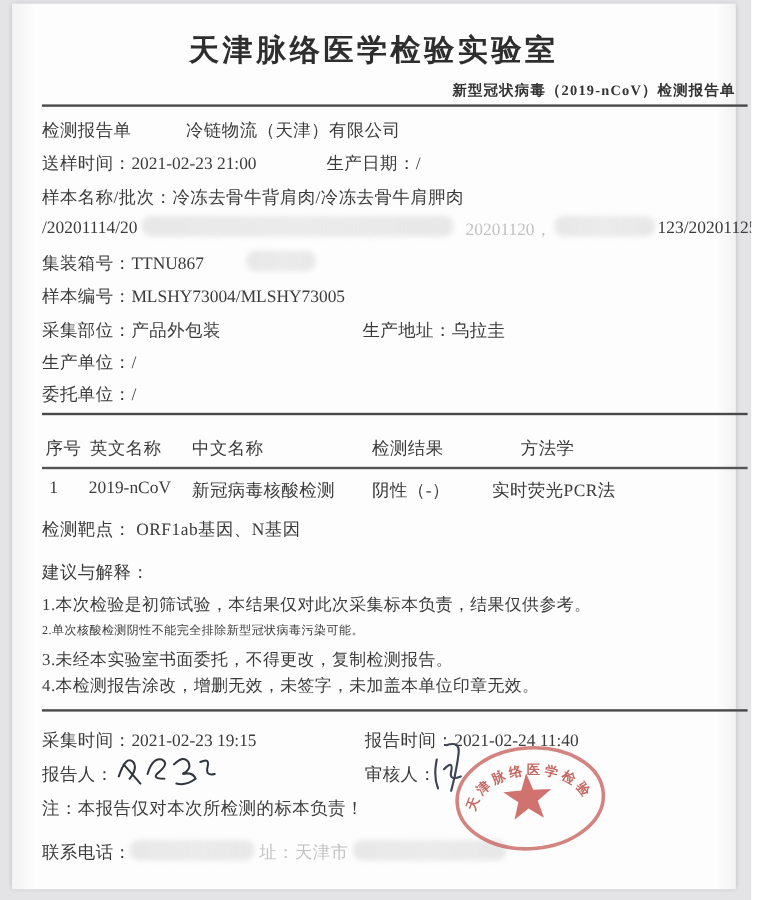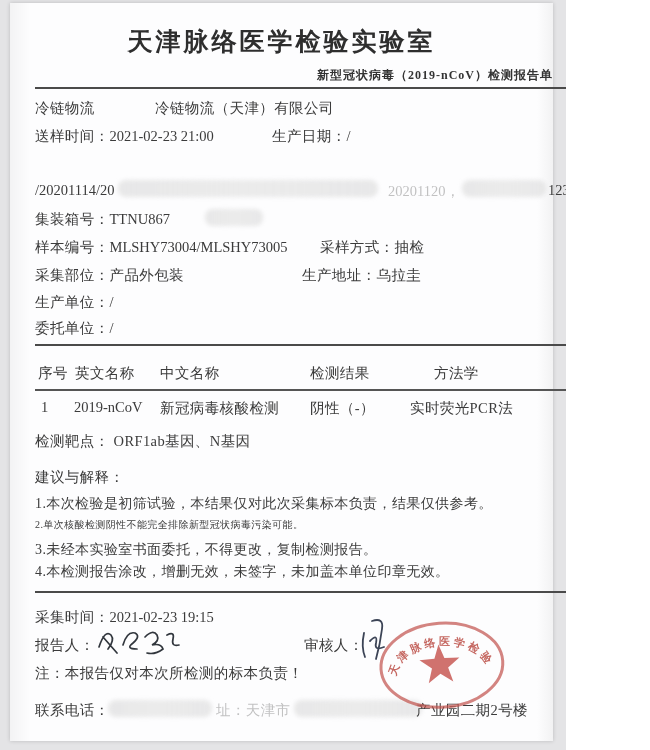--- a/index.html
+++ b/index.html
@@ -1,17 +1,17 @@
 <!DOCTYPE html>
 <html><head>
 <meta charset="utf-8">
 <style>
   html,body{margin:0;padding:0;}
   .photo{
-    position:relative;width:566px;height:750px;
+    position:relative;width:626px;height:750px;
     background:#e4e4e6;
     font-family:"Liberation Serif","DejaVu Serif",serif;
     overflow:hidden;
   }
   .paper{
     position:absolute;left:10px;right:13px;top:3px;bottom:9px;
     background:linear-gradient(90deg,#f3f3f4 0,#fdfdfe 20px,#fdfdfe calc(100% - 16px),#f2f2f3 100%);
     box-shadow:0 0 4px rgba(0,0,0,.18);
   }
   .t{position:absolute;white-space:nowrap;color:#3b3b3b;font-size:14.5px;letter-spacing:.4px;}
@@ -39,48 +39,48 @@
 <body>
 
 <div class="photo">
   <div class="paper">
 
     <div class="title">天津脉络医学检验实验室</div>
     <div class="subtitle">新型冠状病毒（2019-nCoV）检测报告单</div>
     <div class="rule" style="top:84px"></div>
 
     <div class="t" style="top:96px;left:25px">
-      <span>冷链物流</span>
+      <span>检测报告单</span>
     </div>
     <div class="t" style="top:96px;left:145px">冷链物流（天津）有限公司</div>
 
     <div class="t" style="top:124px;left:25px">
       <span>送样时间：</span><span class="num">2021-02-23 21:00</span>
     </div>
     <div class="t" style="top:124px;left:262px">
       <span>生产日期：</span><span>/</span>
     </div>
 
+    <div class="t" style="top:152px;left:25px">
+      <span>样本名称/批次：</span><span>冷冻去骨牛背肩肉/冷冻去骨牛肩胛肉</span>
+    </div>
 
     <div class="t num" style="top:179px;left:25px">/20201114/20</div>
     <div class="smudge" style="top:177px;left:108px;width:260px"></div>
     <div class="t num faint" style="top:179px;left:378px">20201120，</div>
     <div class="smudge" style="top:177px;left:452px;width:84px"></div>
     <div class="t num" style="top:179px;left:538px">123/20201125|</div>
 
     <div class="t" style="top:207px;left:25px">
       <span>集装箱号：</span><span class="num">TTNU867</span>
     </div>
     <div class="smudge" style="top:206px;left:195px;width:58px"></div>
 
     <div class="t" style="top:235px;left:25px">
       <span>样本编号：</span><span class="num">MLSHY73004/MLSHY73005</span>
-    </div>
-    <div class="t" style="top:235px;left:310px">
-      <span>采样方式：</span><span>抽检</span>
     </div>
 
     <div class="t" style="top:263px;left:25px">
       <span>采集部位：</span><span>产品外包装</span>
     </div>
     <div class="t" style="top:263px;left:292px">
       <span>生产地址：</span><span>乌拉圭</span>
     </div>
 
     <div class="t" style="top:290px;left:25px">
@@ -116,20 +116,23 @@
     <div class="t" style="top:492px;left:25px;font-size:14px">1.本次检验是初筛试验，本结果仅对此次采集标本负责，结果仅供参考。</div>
     <div class="t" style="top:515px;left:25px;font-size:10px">2.单次核酸检测阴性不能完全排除新型冠状病毒污染可能。</div>
     <div class="t" style="top:538px;left:25px;font-size:14px">3.未经本实验室书面委托，不得更改，复制检测报告。</div>
     <div class="t" style="top:560px;left:25px;font-size:14px">4.本检测报告涂改，增删无效，未签字，未加盖本单位印章无效。</div>
 
     <div class="rule" style="top:588px"></div>
 
     <div class="t" style="top:605px;left:25px">
       <span>采集时间：</span><span class="num">2021-02-23 19:15</span>
     </div>
+    <div class="t" style="top:605px;left:294px">
+      <span>报告时间：</span><span class="num">2021-02-24 11:40</span>
+    </div>
 
     <div class="t" style="top:633px;left:25px">
       <span>报告人：</span>
     </div>
 
     <svg class="sig" style="left:85px;top:620px" width="90" height="38" viewBox="0 0 90 38">
       <g fill="none" stroke="#31363d" stroke-width="1.7" stroke-linecap="round">
         <path d="M4,24 Q10,6 16,12 Q20,17 13,26 M8,14 L22,30"></path>
         <path d="M28,22 Q32,8 40,10 Q46,13 38,20 Q30,26 42,26"></path>
         <path d="M50,14 Q58,6 62,12 Q65,18 57,22 Q66,20 68,26 Q60,32 52,30"></path>
@@ -148,21 +151,20 @@
         <path d="M12,26 Q20,18 18,28 Q16,36 26,32"></path>
       </g>
     </svg>
 
     <div class="t" style="top:661px;left:25px">注：本报告仅对本次所检测的标本负责！</div>
 
     <div class="t" style="top:698px;left:25px">联系电话：</div>
     <div class="smudge" style="top:697px;left:98px;width:104px"></div>
     <div class="t faint" style="top:698px;left:206px">址：天津市</div>
     <div class="smudge" style="top:697px;left:284px;width:128px"></div>
-    <div class="t" style="top:698px;left:406px">产业园二期2号楼</div>
 
   </div>
 
   <svg class="stamp" width="146" height="100" viewBox="0 0 146 100">
     <ellipse cx="70" cy="48" rx="61" ry="42" fill="none" stroke="#c1504a" stroke-width="3" opacity=".85"></ellipse>
     <path id="sealArc" d="M 24 58 A 46 30 0 1 1 116 58" fill="none"></path>
     <text font-size="11" letter-spacing="3.2" fill="#b9473f" font-weight="700">
       <textPath href="#sealArc" startOffset="2">天津脉络医学检验有限公司</textPath>
     </text>
     <polygon fill="#c0413c" opacity=".9" points="68,27 73,41.1 88,41.5 76.1,50.6 80.3,65 68,56.5 55.7,65 59.9,50.6 48,41.5 63,41.1"></polygon>

